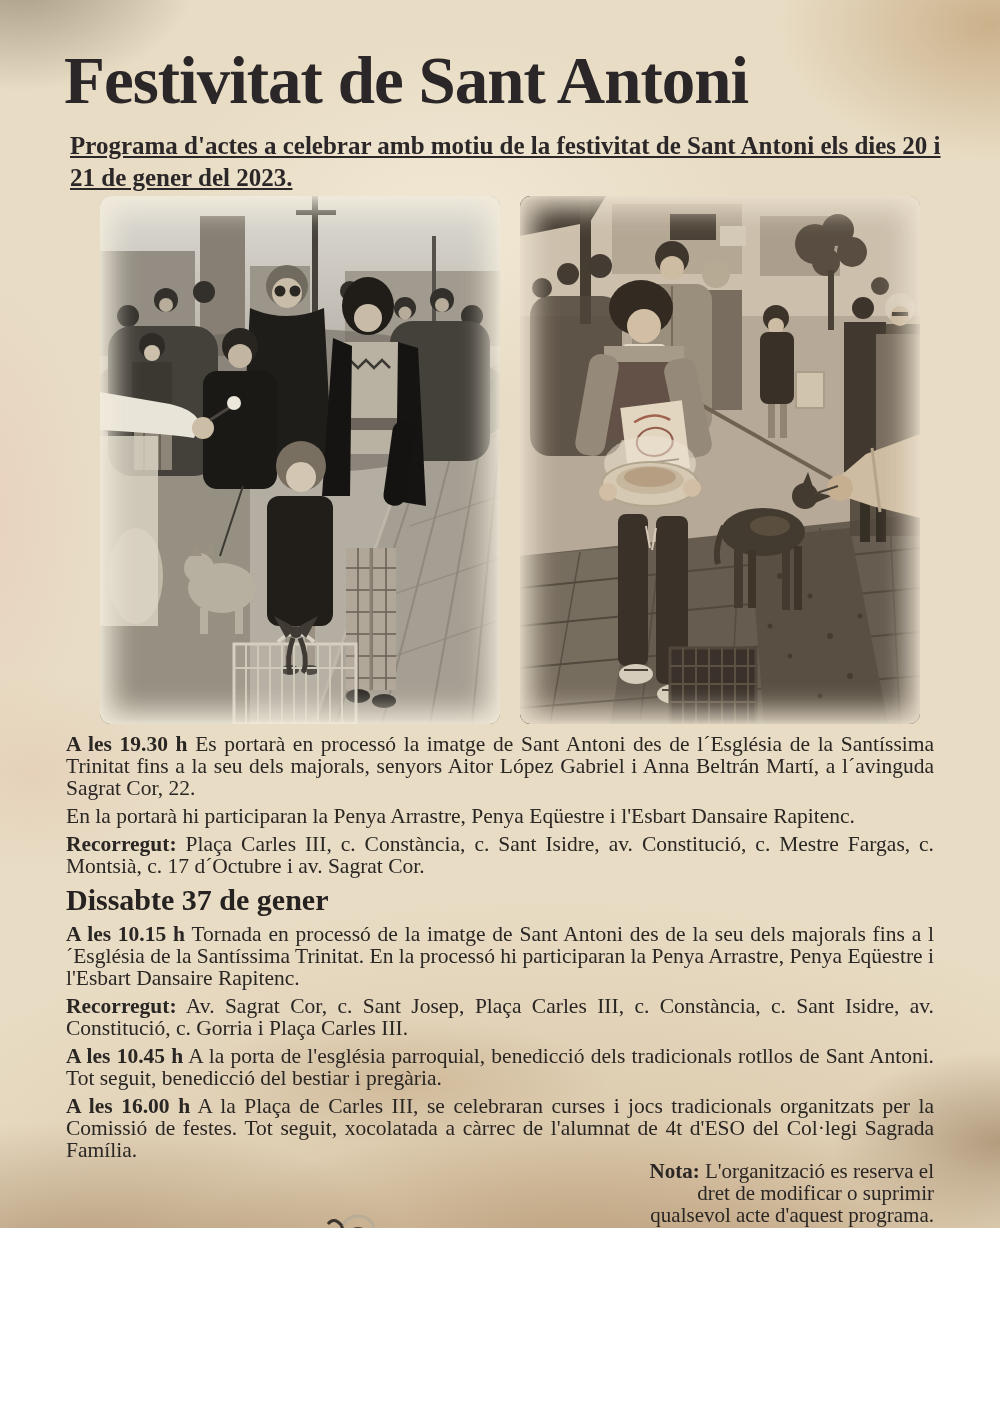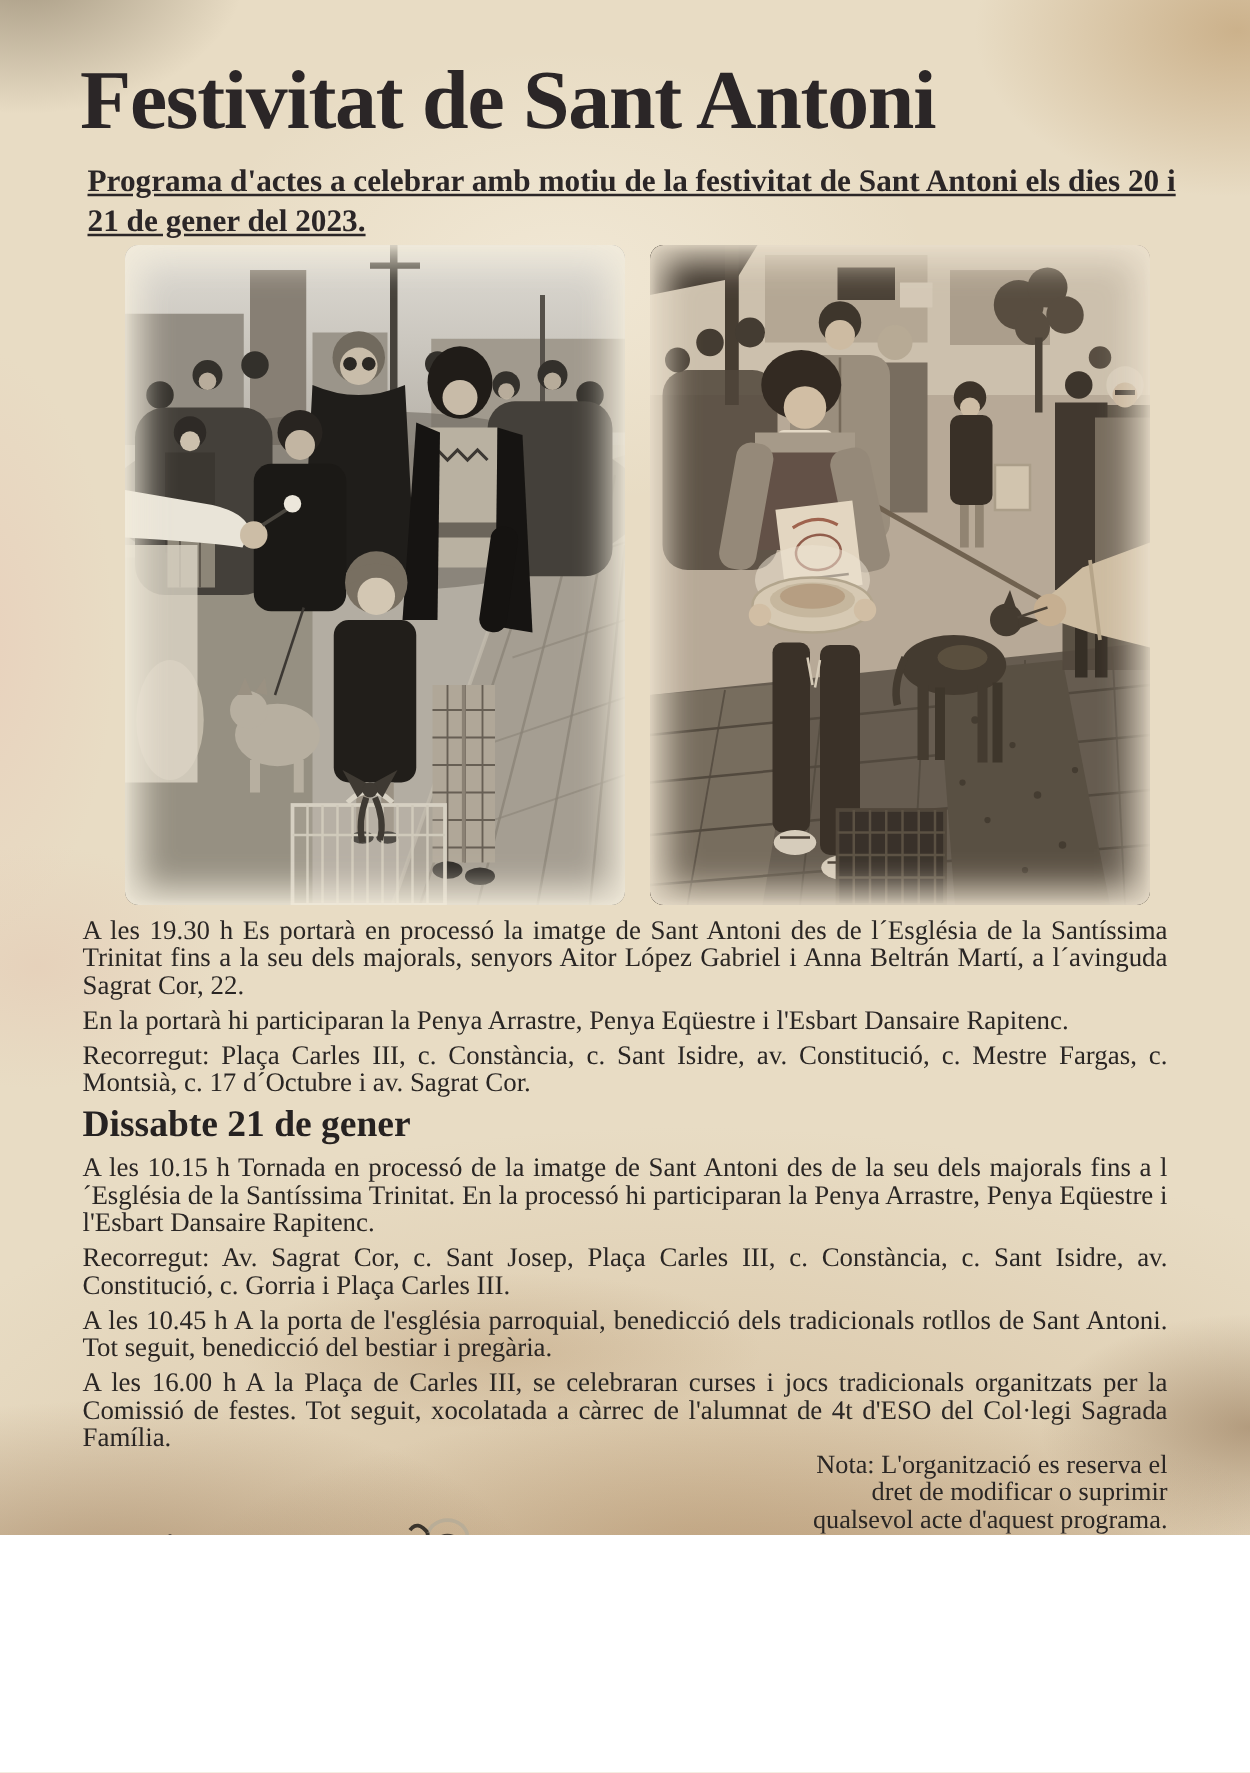--- a/index.html
+++ b/index.html
@@ -25,21 +25,21 @@
   .photo{position:absolute;top:196px;width:400px;height:528px;border-radius:11px;overflow:hidden;}
   .photo svg{display:block;}
   .photo::after{content:"";position:absolute;inset:0;border-radius:11px;
     box-shadow:inset 0 0 26px 13px rgba(242,235,219,0.92), inset 0 0 5px 2px rgba(242,235,219,0.45);}
   .photo-left{left:100px;}
   .photo-right{left:520px;}
   .photo-right::before{content:"";position:absolute;inset:0;background:rgba(196,160,116,0.12);z-index:2;}
   .content{position:absolute;left:66px;right:66px;top:733px;text-align:justify;}
   .content h2{font-size:30px;font-weight:bold;margin:2px 0 6px 0;color:#262221;text-align:left;}
   .content p{font-size:21.5px;line-height:22px;margin:0 0 6px 0;color:#2a2624;}
-  .lead{font-weight:normal;}
+  .lead{font-weight:bold;}
   .organitza{position:absolute;left:66px;top:1224px;font-size:24px;font-weight:bold;color:#262220;}
   
   .aj-letter{position:absolute;left:141px;top:1244px;font-family:"Liberation Sans",sans-serif;font-weight:bold;font-size:62px;line-height:1;color:#201d1a;}
   .aj-accent{position:absolute;left:151px;top:1237px;width:17px;height:6px;border-radius:3px;background:#201d1a;transform:rotate(24deg);}
   .aj-bowl{position:absolute;left:131px;top:1320px;width:52px;height:28px;background:#201d1a;border-radius:0 0 52px 52px;}
   .aj-text{position:absolute;left:196px;top:1254px;font-family:"Liberation Sans",sans-serif;color:#23211e;}
   .aj-text .l1,.aj-text .l2{font-weight:bold;font-size:33px;line-height:31px;}
   .aj-text .l3{font-size:22px;line-height:22px;margin-top:9px;color:#2c2a27;}
   .statue{position:absolute;left:318px;top:1214px;width:74px;height:140px;}
   .comissio{position:absolute;left:412px;top:1236px;color:#363330;text-align:left;}
@@ -330,21 +330,21 @@
           <line x1="150" y1="506" x2="236" y2="506"></line>
       </g>
     </svg>
   </div>
 
   <div class="content">
     <p><span class="lead">A les 19.30 h</span><span> Es portarà en processó la imatge de Sant Antoni des de l´Església de la Santíssima Trinitat fins a la seu dels majorals, senyors Aitor López Gabriel i Anna Beltrán Martí, a l´avinguda Sagrat Cor, 22.</span></p>
     <p><span>En la portarà hi participaran la Penya Arrastre, Penya Eqüestre i l'Esbart Dansaire Rapitenc.</span></p>
     <p><span class="lead">Recorregut:</span><span> Plaça Carles III, c. Constància, c. Sant Isidre, av. Constitució, c. Mestre Fargas, c. Montsià, c. 17 d´Octubre i av. Sagrat Cor.</span></p>
 
-    <h2>Dissabte 21 de gener</h2>
+    <h2>Dissabte 37 de gener</h2>
     <p><span class="lead">A les 10.15 h</span><span> Tornada en processó de la imatge de Sant Antoni des de la seu dels majorals fins a l´Església de la Santíssima Trinitat. En la processó hi participaran la Penya Arrastre, Penya Eqüestre i l'Esbart Dansaire Rapitenc.</span></p>
     <p><span class="lead">Recorregut:</span><span> Av. Sagrat Cor, c. Sant Josep, Plaça Carles III, c. Constància, c. Sant Isidre, av. Constitució, c. Gorria i Plaça Carles III.</span></p>
     <p><span class="lead">A les 10.45 h</span><span> A la porta de l'església parroquial, benedicció dels tradicionals rotllos de Sant Antoni. Tot seguit, benedicció del bestiar i pregària.</span></p>
     <p><span class="lead">A les 16.00 h</span><span> A la Plaça de Carles III, se celebraran curses i jocs tradicionals organitzats per la Comissió de festes. Tot seguit, xocolatada a càrrec de l'alumnat de 4t d'ESO del Col·legi Sagrada Família.</span></p>
   </div>
 
   <div class="organitza">Organitza:</div>
 
   <div class="aj-letter">R</div>
   <div class="aj-accent"></div>

